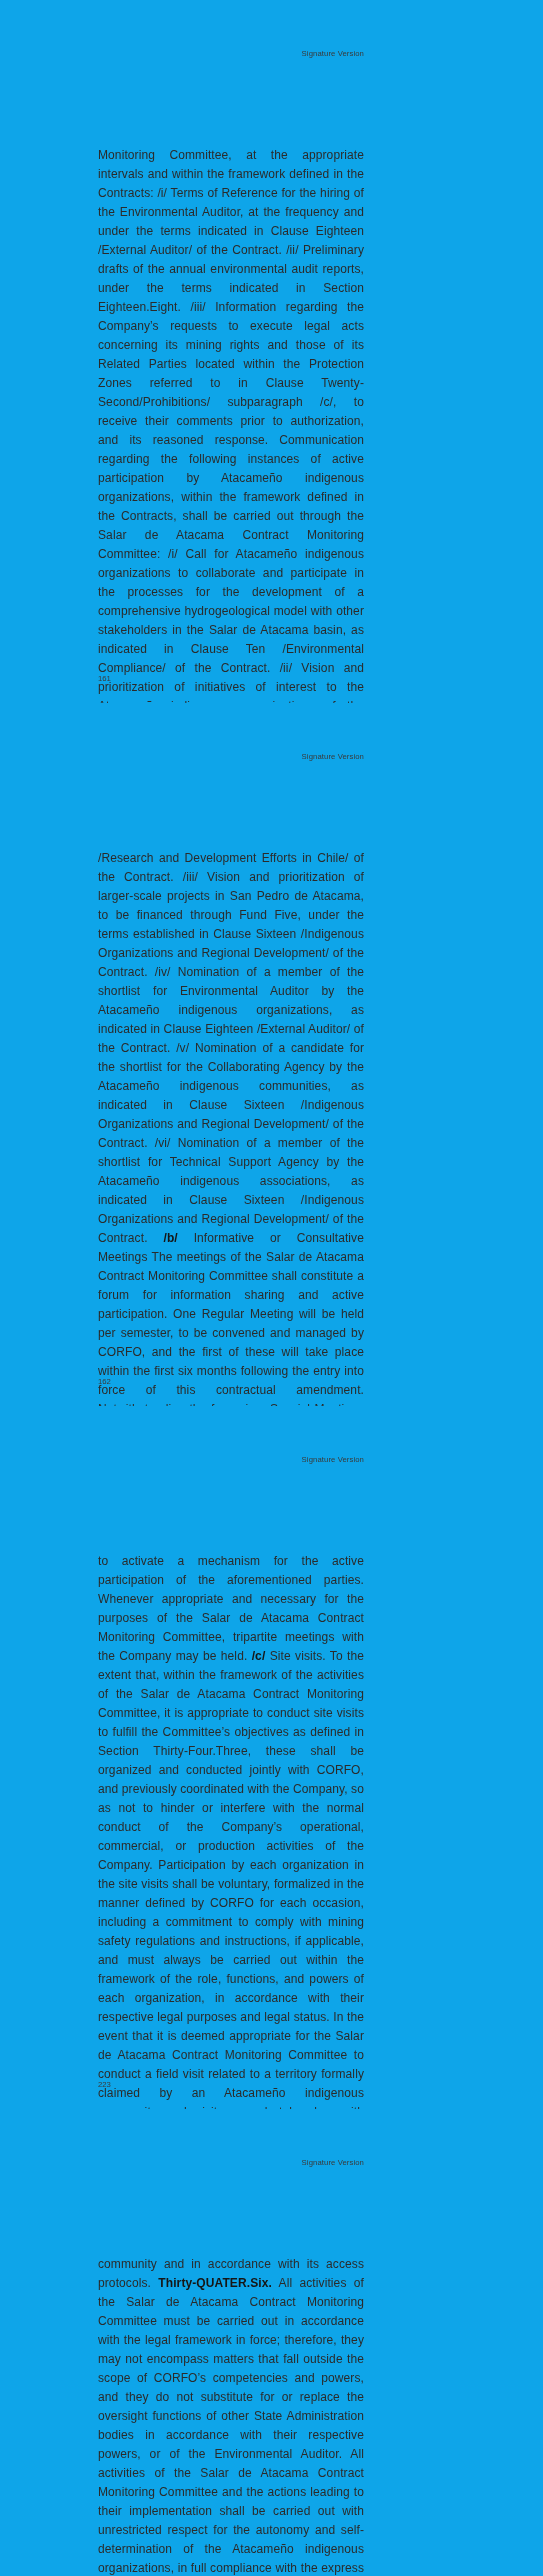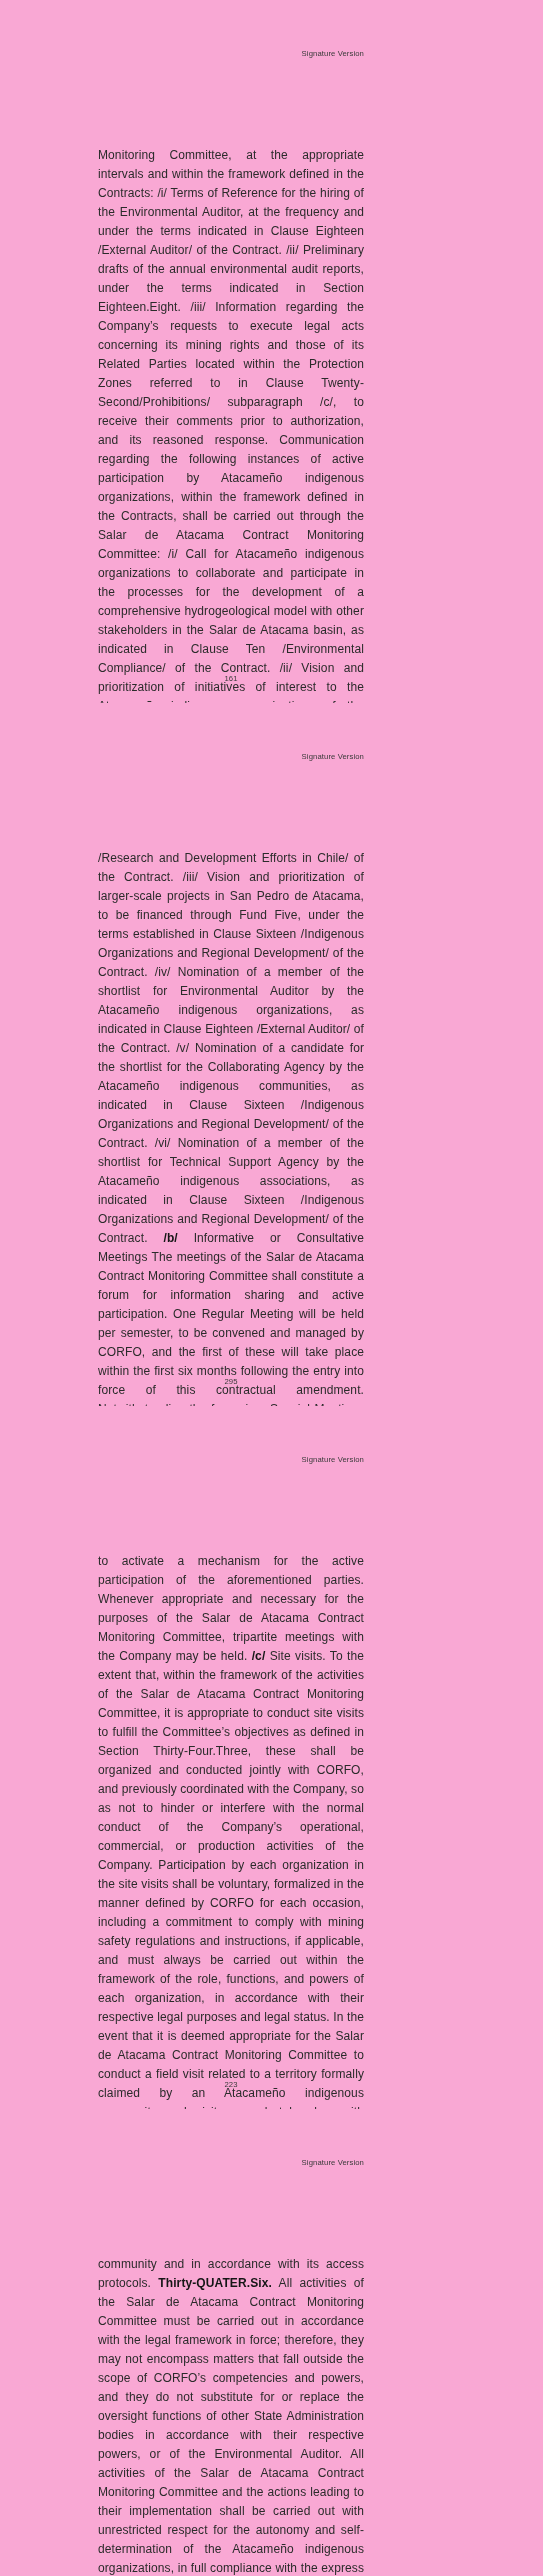--- a/index.html
+++ b/index.html
@@ -7,21 +7,21 @@
   body {
     width: 544px;
     font-family: "Liberation Sans", "DejaVu Sans", sans-serif;
     color: #2b2b2b;
   }
   .document { width: 544px; background: #ffffff; }
   .page {
     position: relative;
     width: 544px;
     height: 703px;
-    background: #f9a8d4;
+    background: #0ea5e9;
     overflow: hidden;
   }
   .page-header {
     position: absolute;
     top: 49px;
     left: 98px;
     width: 266px;
     text-align: right;
     font-size: 7.7px;
     color: #3a3a3a;
@@ -39,21 +39,20 @@
     text-align: justify;
     color: #2b2b2b;
     letter-spacing: 0.1px;
   }
   .para strong { font-weight: bold; color: #161616; }
   .page-footer {
     position: absolute;
     top: 674px;
     left: 98px;
     width: 266px;
-    text-align: center;
     font-size: 7.7px;
     color: #3a3a3a;
   }
 </style>
 </head>
 <body>
 
 <main class="document">
   <section class="page">
     <div class="page-header">
@@ -68,21 +67,21 @@
   </section>
 
   <section class="page">
     <div class="page-header">
       <span>Signature Version</span>
     </div>
     <div class="page-body">
         <p class="para"><span>/Research and Development Efforts in Chile/ of the Contract. /iii/ Vision and prioritization of larger-scale projects in San Pedro de Atacama, to be financed through Fund Five, under the terms established in Clause Sixteen /Indigenous Organizations and Regional Development/ of the Contract. /iv/ Nomination of a member of the shortlist for Environmental Auditor by the Atacameño indigenous organizations, as indicated in Clause Eighteen /External Auditor/ of the Contract. /v/ Nomination of a candidate for the shortlist for the Collaborating Agency by the Atacameño indigenous communities, as indicated in Clause Sixteen /Indigenous Organizations and Regional Development/ of the Contract. /vi/ Nomination of a member of the shortlist for Technical Support Agency by the Atacameño indigenous associations, as indicated in Clause Sixteen /Indigenous Organizations and Regional Development/ of the Contract. </span><strong>/b/</strong><span> Informative or Consultative Meetings The meetings of the Salar de Atacama Contract Monitoring Committee shall constitute a forum for information sharing and active participation. One Regular Meeting will be held per semester, to be convened and managed by CORFO, and the first of these will take place within the first six months following the entry into force of this contractual amendment. Notwithstanding the foregoing, Special Meetings may be held in cases where it is necessary</span></p>
       </div>
     <div class="page-footer">
-      <span>295</span>
+      <span>162</span>
     </div>
   </section>
 
   <section class="page">
     <div class="page-header">
       <span>Signature Version</span>
     </div>
     <div class="page-body">
         <p class="para"><span>to activate a mechanism for the active participation of the aforementioned parties. Whenever appropriate and necessary for the purposes of the Salar de Atacama Contract Monitoring Committee, tripartite meetings with the Company may be held. </span><strong>/c/</strong><span> Site visits. To the extent that, within the framework of the activities of the Salar de Atacama Contract Monitoring Committee, it is appropriate to conduct site visits to fulfill the Committee’s objectives as defined in Section Thirty-Four.Three, these shall be organized and conducted jointly with CORFO, and previously coordinated with the Company, so as not to hinder or interfere with the normal conduct of the Company’s operational, commercial, or production activities of the Company. Participation by each organization in the site visits shall be voluntary, formalized in the manner defined by CORFO for each occasion, including a commitment to comply with mining safety regulations and instructions, if applicable, and must always be carried out within the framework of the role, functions, and powers of each organization, in accordance with their respective legal purposes and legal status. In the event that it is deemed appropriate for the Salar de Atacama Contract Monitoring Committee to conduct a field visit related to a territory formally claimed by an Atacameño indigenous community, such visit may only take place with the express authorization of the respective Atacameño indigenous</span></p>
       </div>

